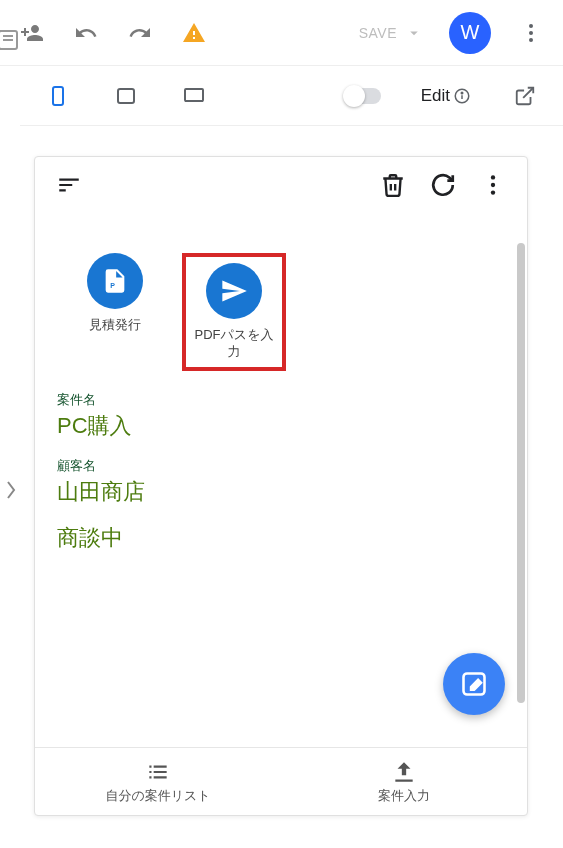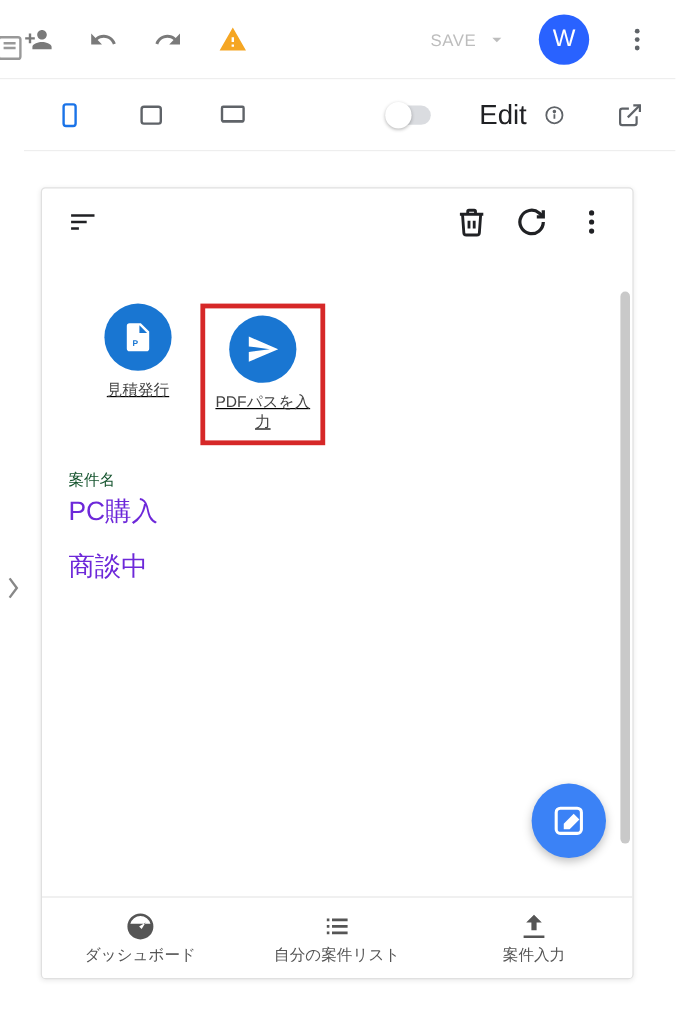--- a/index.html
+++ b/index.html
@@ -11,41 +11,41 @@
   .save-group { display: flex; align-items: center; gap: 8px; color: #bdbdbd; font-size: 14px; font-weight: 500; letter-spacing: 0.5px; }
   .avatar { width: 42px; height: 42px; border-radius: 50%; background: #2962ff; color: #fff; display: flex; align-items: center; justify-content: center; font-size: 20px; font-weight: 500; }
   .kebab { color: #5f6368; font-size: 22px; }
   .device-bar { height: 60px; display: flex; align-items: center; padding: 0 24px; gap: 40px; border-bottom: 1px solid #eee; margin-left: 20px; }
   .device-bar .spacer { flex: 1; }
   .device-icon { width: 28px; height: 28px; display: flex; align-items: center; justify-content: center; color: #5f6368; }
   .device-icon.active { color: #1a73e8; }
   .device-icon svg { width: 24px; height: 24px; }
   .toggle { width: 36px; height: 16px; background: #dadce0; border-radius: 10px; position: relative; }
   .toggle::after { content: ""; position: absolute; left: -2px; top: -3px; width: 22px; height: 22px; background: #fff; border-radius: 50%; box-shadow: 0 1px 3px rgba(0,0,0,0.3); }
-  .edit-label { font-size: 23px; color: #202124; display: flex; align-items: center; gap: 14px; }
+  .edit-label { font-size: 17px; color: #202124; display: flex; align-items: center; gap: 3px; }
   .edit-label svg { width: 18px; height: 18px; }
   .open-ext svg { width: 22px; height: 22px; }
   .stage { position: absolute; left: 20px; top: 126px; right: 0; bottom: 0; padding: 30px 14px 0 14px; }
   .phone { background: #fff; border: 1px solid #e0e0e0; border-radius: 4px; width: 494px; height: 660px; box-shadow: 0 1px 4px rgba(0,0,0,0.08); position: relative; overflow: hidden; }
   .card-header { height: 56px; display: flex; align-items: center; padding: 0 18px; }
   .card-header .spacer { flex: 1; }
   .card-header .hicon { width: 32px; height: 32px; display: flex; align-items: center; justify-content: center; margin-left: 18px; color: #202124; }
   .card-header .hicon svg { width: 26px; height: 26px; }
   .scroll-area { position: absolute; top: 56px; left: 0; right: 12px; bottom: 70px; overflow: hidden; padding: 0 12px 0 22px; }
   .scrollbar { position: absolute; right: 2px; top: 86px; width: 8px; height: 460px; background: #c9c9c9; border-radius: 4px; }
-  .actions { display: flex; gap: 4px; margin-top: 40px; margin-left: 10px; text-decoration: underline; }
+  .actions { display: flex; gap: 19px; margin-top: 40px; margin-left: 10px; }
   .action { width: 96px; display: flex; flex-direction: column; align-items: center; gap: 8px; }
   .action .circle { width: 56px; height: 56px; border-radius: 50%; background: #1976d2; display: flex; align-items: center; justify-content: center; color: #fff; }
   .action .circle svg { width: 28px; height: 28px; }
   .action .label { font-size: 13px; color: #444; text-align: center; line-height: 1.3; }
   .highlight { border: 4px solid #d62828; padding: 6px 4px; width: 104px;}
   .fields { margin-top: 20px; }
   .field { margin-bottom: 16px; }
   .field .flabel { font-size: 13px; color: #14532d; margin-bottom: 2px; }
-  .field .fvalue { font-size: 22px; color: #6d28d9; }
+  .field .fvalue { font-size: 22px; color: #4d7c0f; }
   .fab { position: absolute; right: 22px; bottom: 100px; width: 62px; height: 62px; border-radius: 50%; background: #3b82f6; display: flex; align-items: center; justify-content: center; color: #fff; box-shadow: 0 3px 8px rgba(0,0,0,0.25); }
   .fab svg { width: 28px; height: 28px; }
   .bottom-nav { position: absolute; left: 0; right: 0; bottom: 0; height: 68px; border-top: 1px solid #e6e6e6; display: flex; }
   .bottom-nav .nav-item { flex: 1; display: flex; flex-direction: column; align-items: center; justify-content: center; gap: 2px; color: #555; font-size: 13px; }
   .bottom-nav .nav-item svg { width: 26px; height: 26px; }
   .chevron-edge { position: absolute; left: 4px; top: 480px; color: #888; }
   .chevron-edge svg { width: 14px; height: 20px; }
   .form-edge { position: absolute; left: -4px; top: 28px; color: #999; }
   .form-edge svg { width: 24px; height: 24px; }
 </style>
@@ -196,49 +196,47 @@
       </div>
 
       <div class="fields">
         <div class="field">
           <div class="flabel">案件名</div>
           <div class="fvalue">PC購入</div>
         </div>
         <div class="field">
         </div>
         <div class="field">
+          <div class="flabel">顧客名</div>
+          <div class="fvalue">山田商店</div>
+        </div>
+        <div class="field">
           <div class="fvalue">商談中</div>
         </div>
       </div>
     </div>
 
     <div class="scrollbar"></div>
 
     <div class="fab">
       <svg viewBox="0 0 24 24" fill="none" stroke="currentColor" stroke-width="2.2">
           <rect x="3" y="3" width="18" height="18" rx="3"></rect>
           <path d="M12 17l6-6-2.5-2.5-6 6V17h2.5z" fill="currentColor"></path>
         </svg>
     </div>
 
     <div class="bottom-nav">
       <div class="nav-item">
         <svg viewBox="0 0 24 24" fill="currentColor">
-            <path d="M12 2a10 10 0 0 0-10 10 10 10 0 0 0 10 10 10 10 0 0 0 10-10A10 10 0 0 0 12 2zm0 2a8 8 0 0 1 7.75 6H4.25A8 8 0 0 1 12 4zm-1 8l5-3-3 5-2-2z"></path>
-          </svg>
-        <span>ダッシュボード</span>
+            <path d="M4 6h2v2H4zM8 6h12v2H8zM4 11h2v2H4zM8 11h12v2H8zM4 16h2v2H4zM8 16h12v2H8z"></path>
+          </svg>
+        <span>自分の案件リスト</span>
       </div>
       <div class="nav-item">
         <svg viewBox="0 0 24 24" fill="currentColor">
-            <path d="M4 6h2v2H4zM8 6h12v2H8zM4 11h2v2H4zM8 11h12v2H8zM4 16h2v2H4zM8 16h12v2H8z"></path>
-          </svg>
-        <span>自分の案件リスト</span>
-      </div>
-      <div class="nav-item">
-        <svg viewBox="0 0 24 24" fill="currentColor">
             <path d="M12 3l6 6h-4v6h-4V9H6l6-6zM4 19h16v2H4z"></path>
           </svg>
         <span>案件入力</span>
       </div>
     </div>
 
   </div>
 </div>
 
 </body></html>

